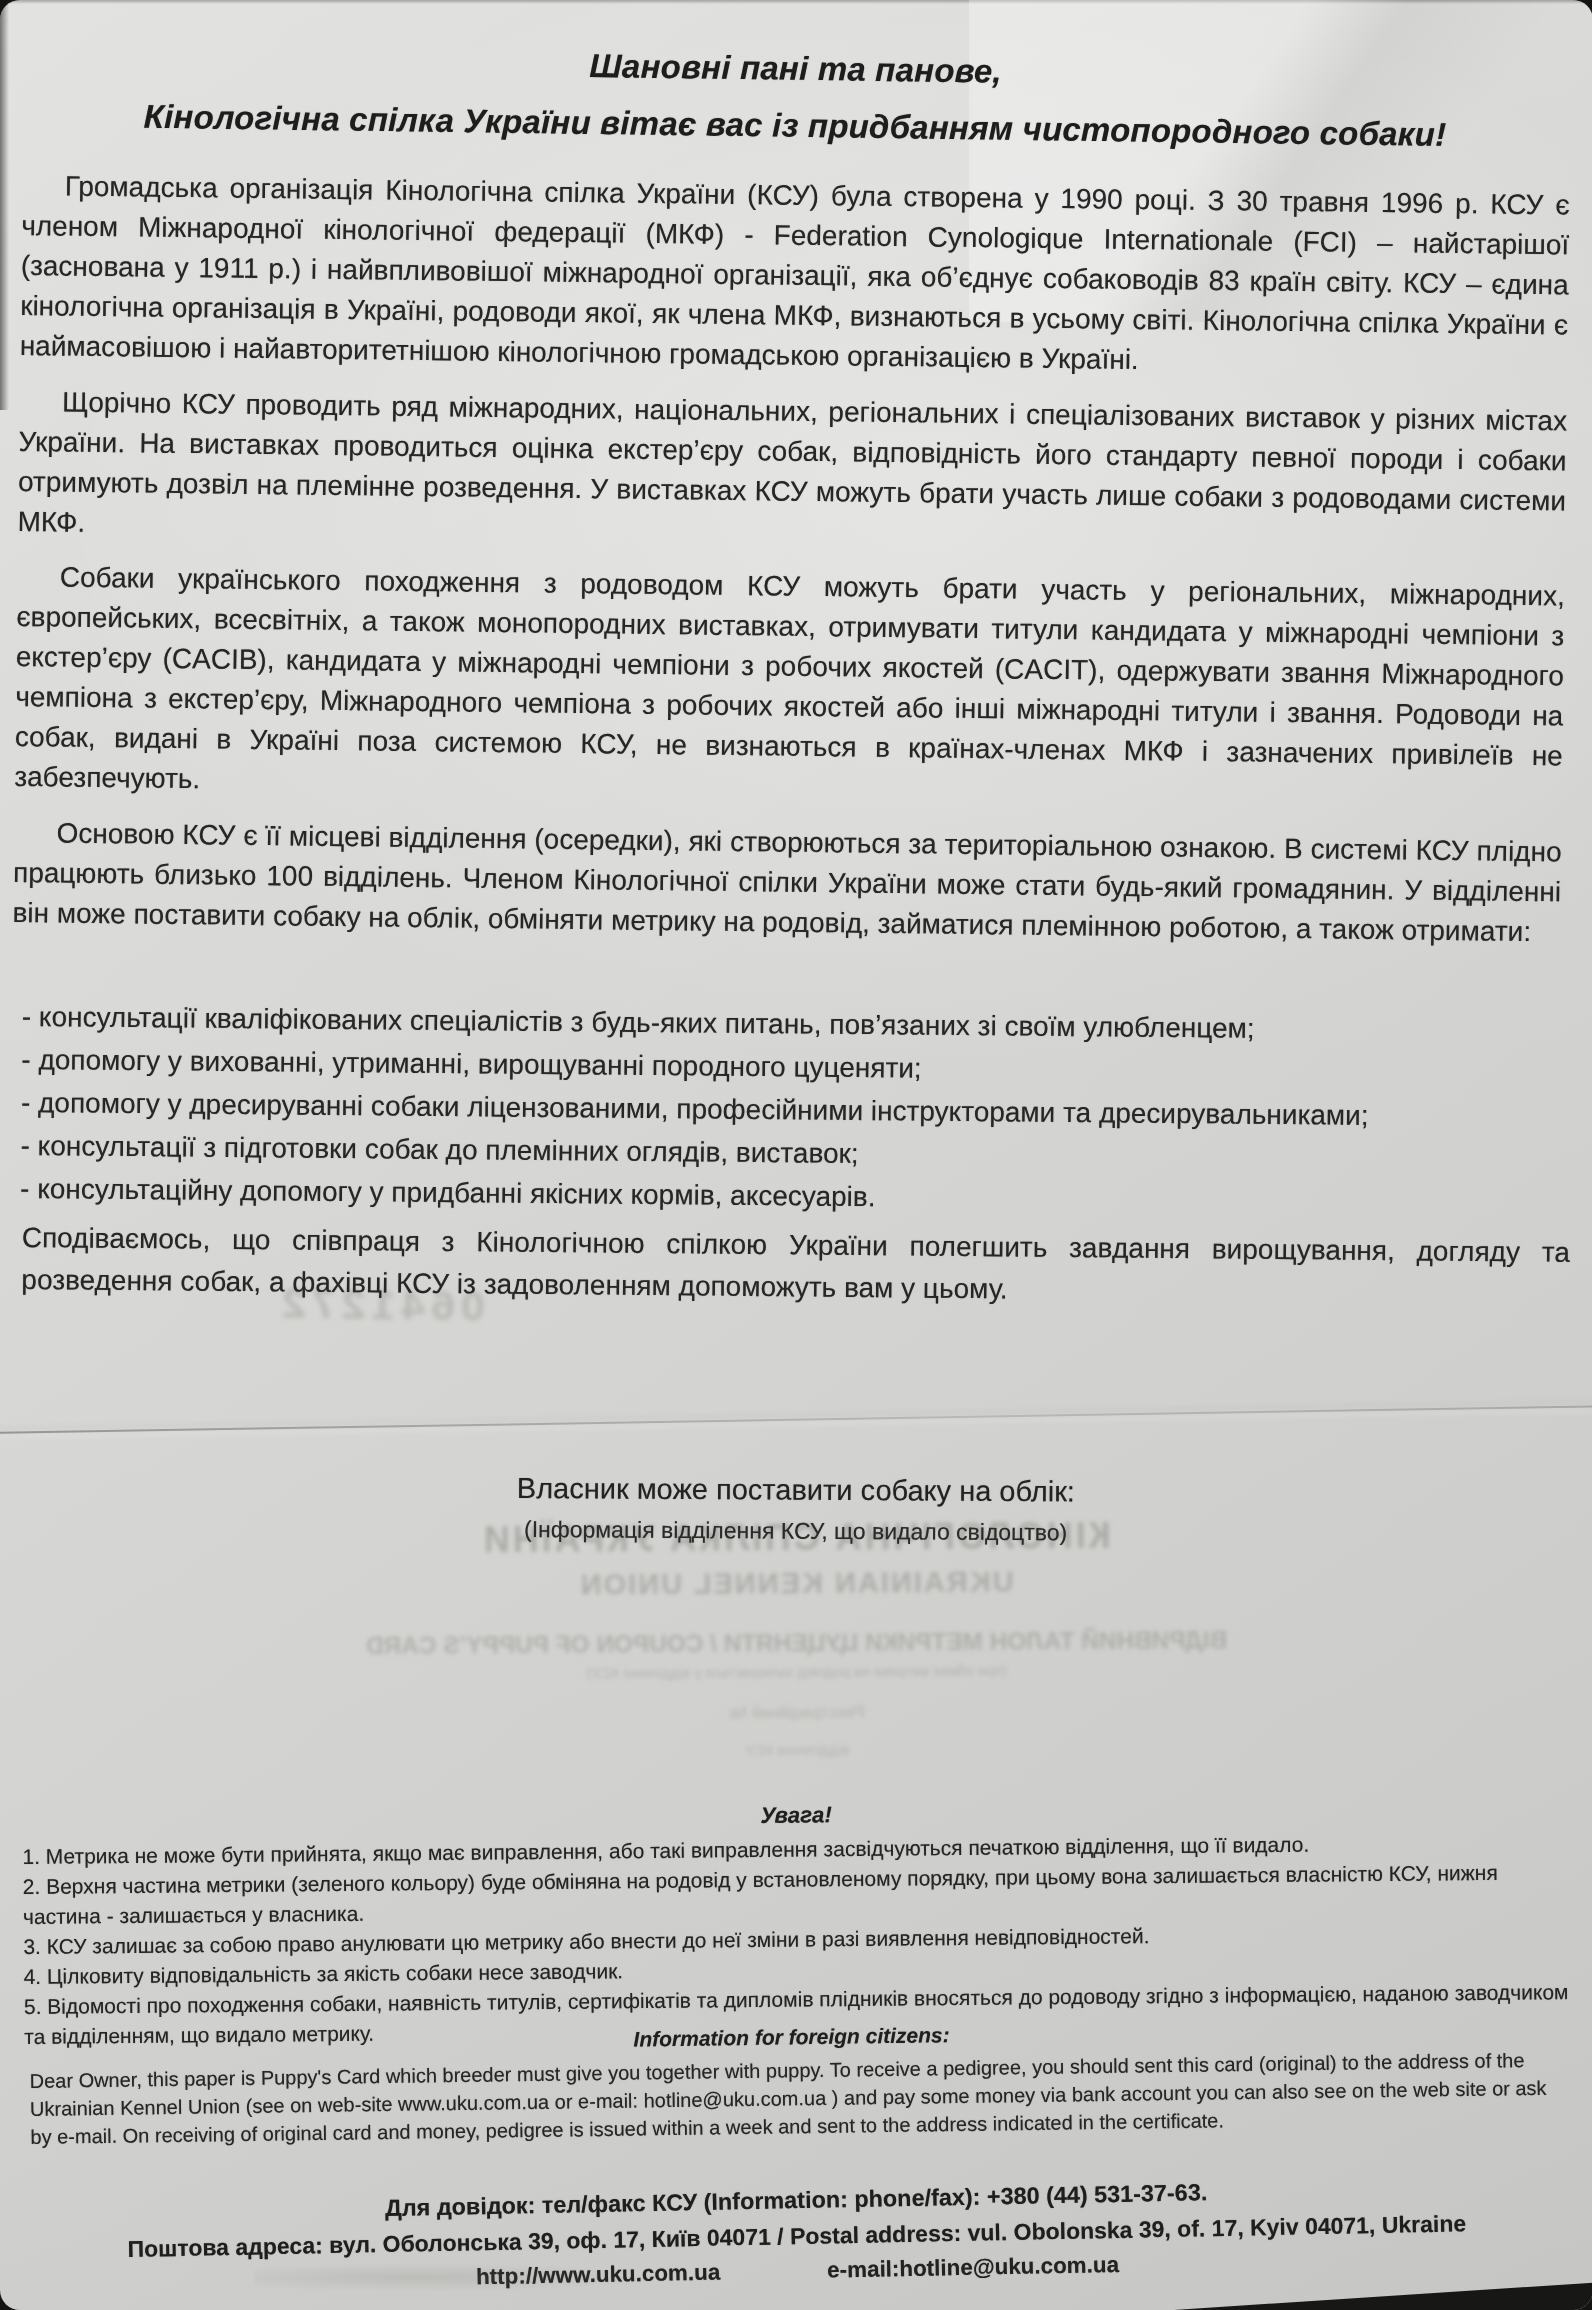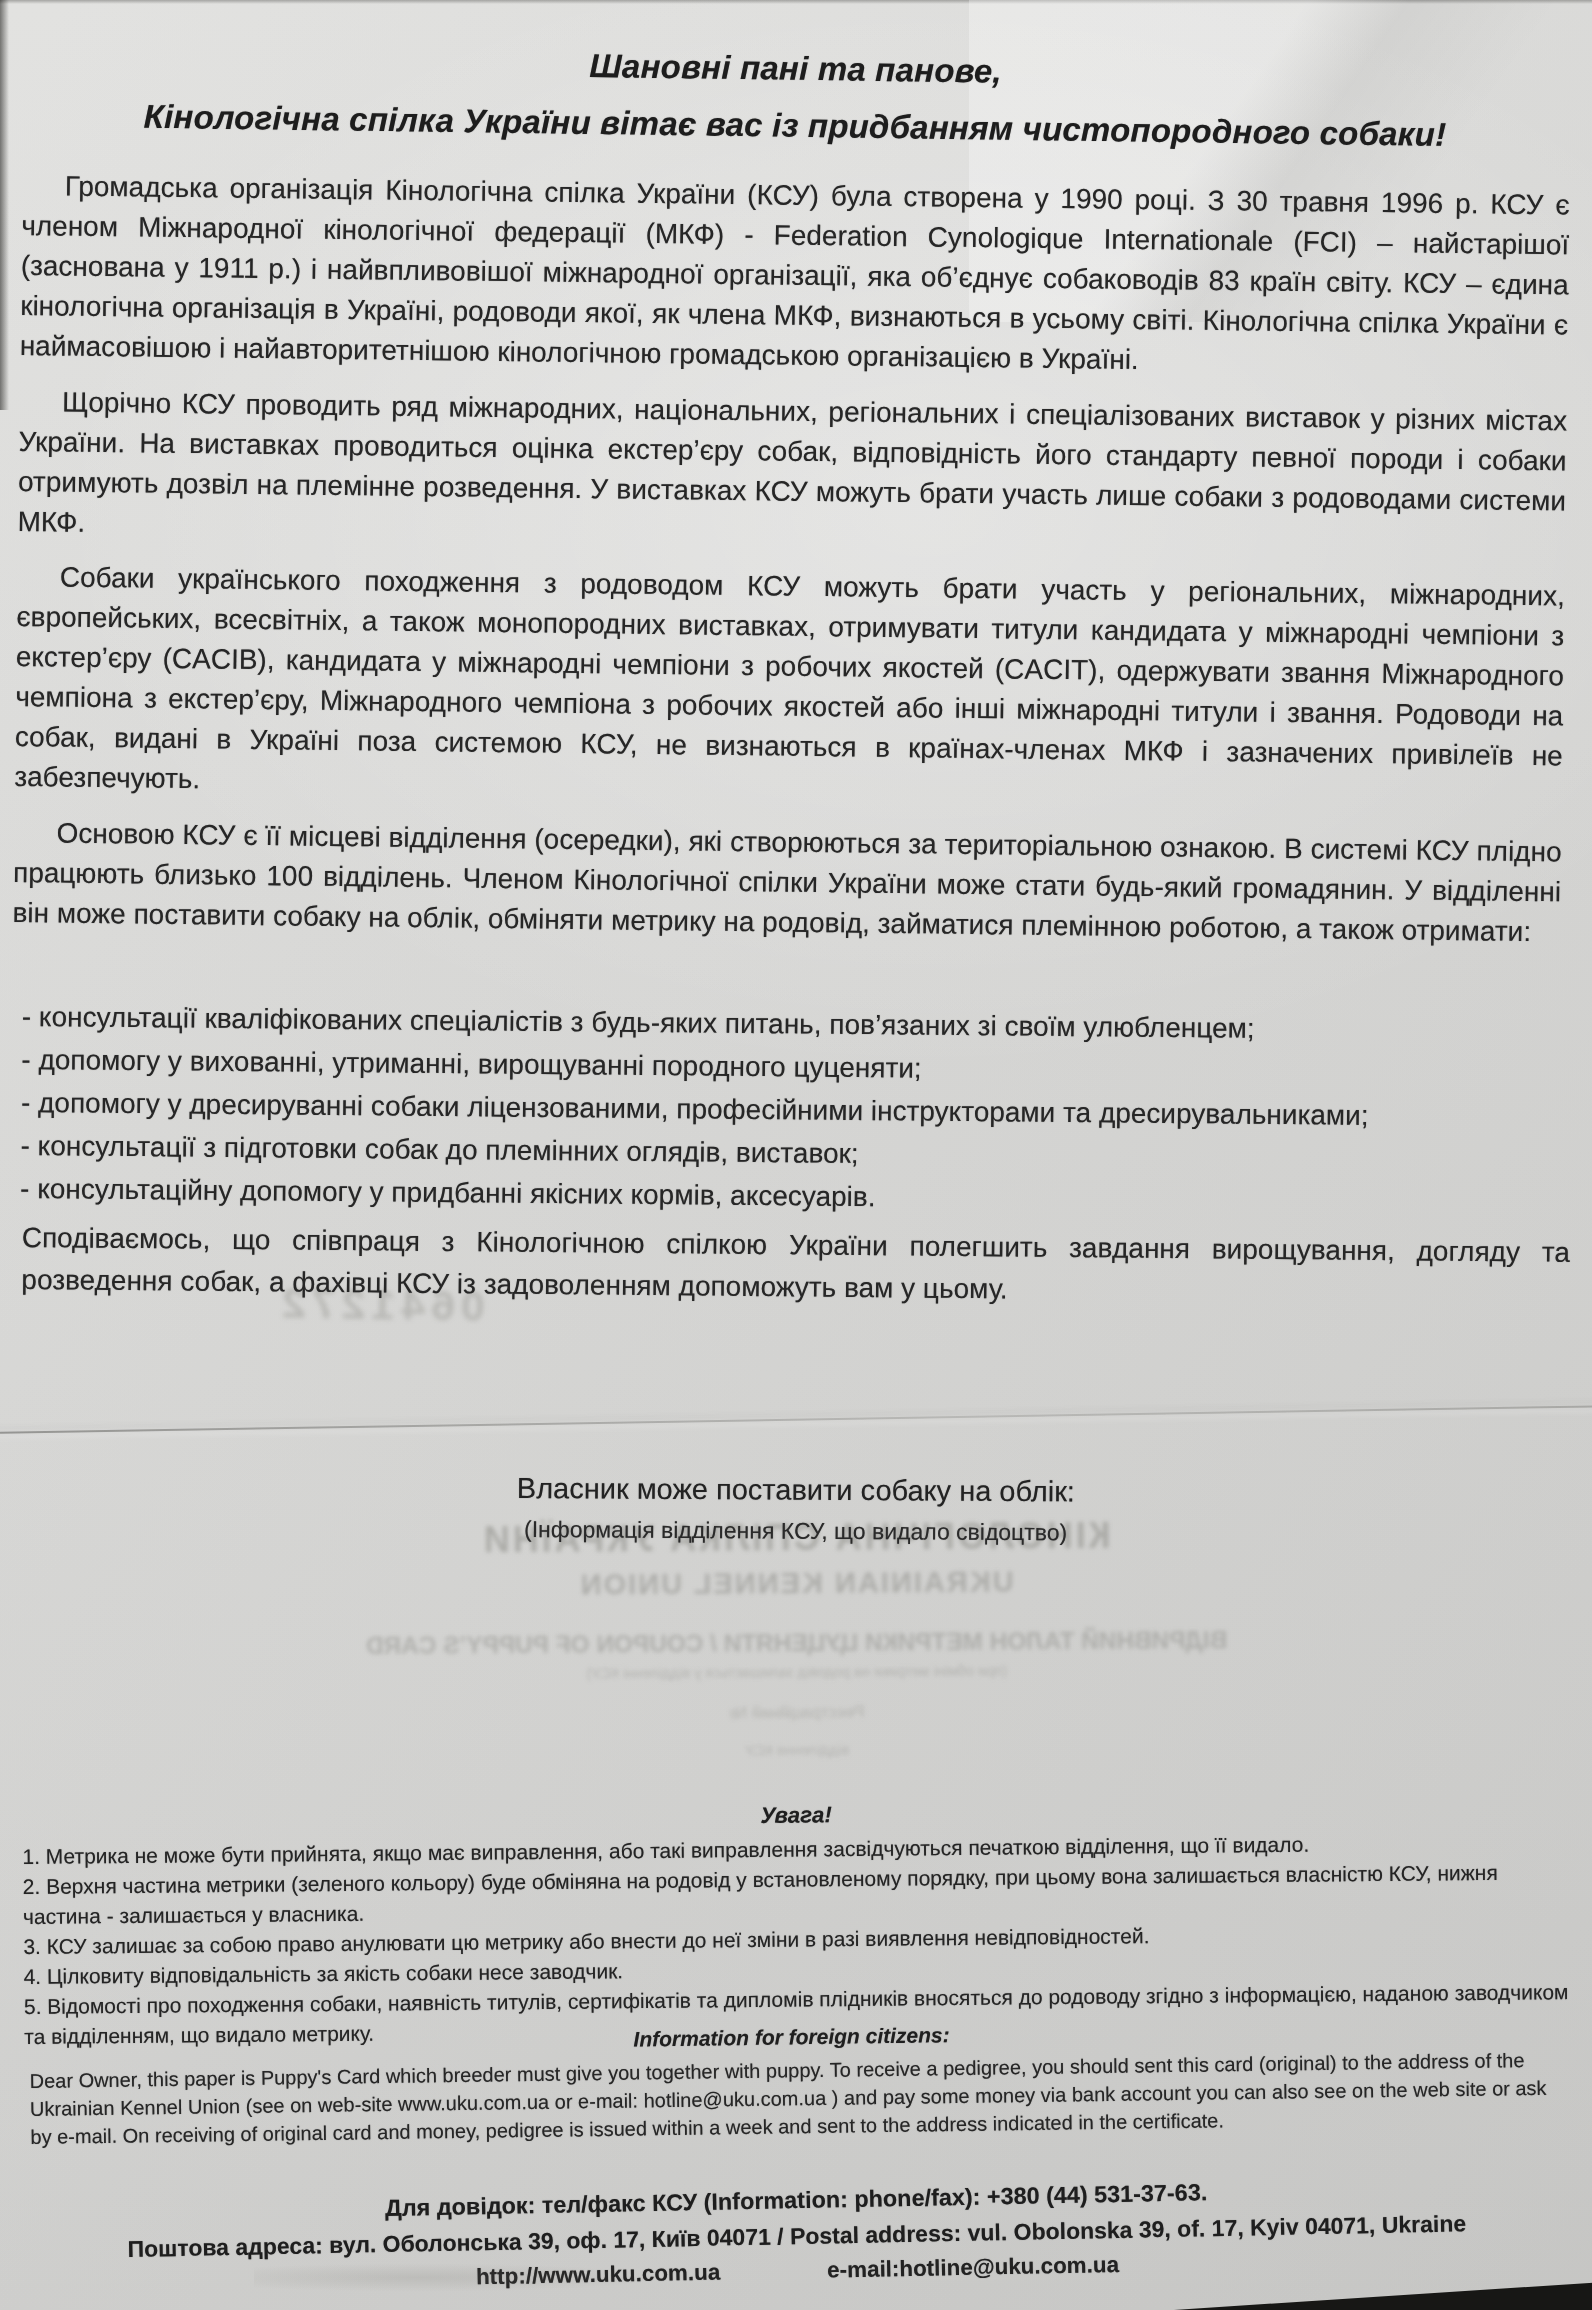--- a/index.html
+++ b/index.html
@@ -8,20 +8,21 @@
     background:#141412;
     font-family:"Liberation Sans", sans-serif;
   }
   .page{
     position:absolute;inset:0;overflow:hidden;
     background:
       radial-gradient(ellipse 1365px 878px at 58% 22%, rgba(255,255,255,0.30), rgba(255,255,255,0) 65%),
       linear-gradient(to bottom right, rgba(255,255,255,0.10), rgba(0,0,0,0.06)),
       linear-gradient(to bottom, #dfdfdd 0%, #dadad8 40%, #d6d6d4 78%, #d2d2d0 100%);
     color:#242424;
+    border-radius:20px;
   }
   
   .edge-left{position:absolute;left:0;top:0;width:8.8px;height:410px;
     background:linear-gradient(to right, rgba(25,25,22,0.55), rgba(25,25,22,0));}
   .edge-top{position:absolute;left:0;top:0;width:100%;height:3.9px;
     background:linear-gradient(to bottom, rgba(25,25,22,0.30), rgba(25,25,22,0));}
   .corner-light{position:absolute;top:0;right:0;width:624px;height:322px;
     background:linear-gradient(125deg, rgba(255,255,255,0.30) 40%, rgba(0,0,0,0.04) 52%, rgba(255,255,255,0) 70%);}
   .crease{position:absolute;left:-9.8px;top:1432px;width:1638px;height:2px;
     transform:rotate(-0.95deg);transform-origin:0 0;

